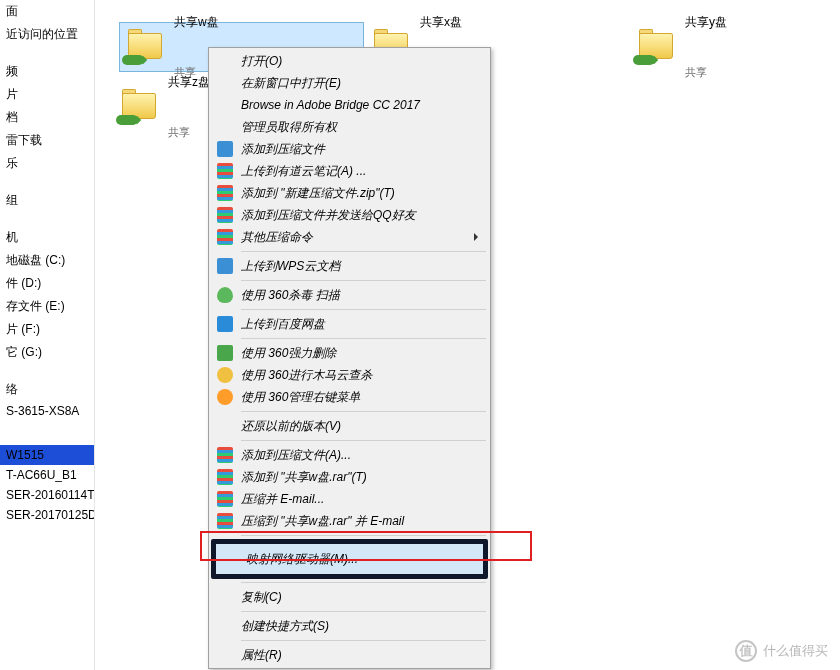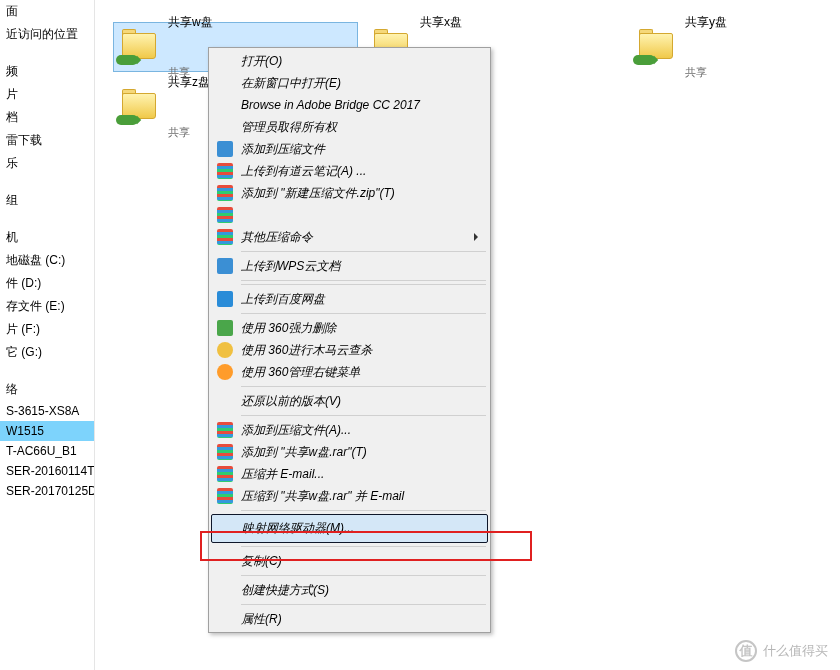--- a/index.html
+++ b/index.html
@@ -22,21 +22,22 @@
       border-right: 1px solid #e5e5e5;
       padding-top: 0;
     }
     .sidebar-item {
       padding: 3px 0 3px 6px;
       white-space: nowrap;
       overflow: hidden;
       cursor: default;
     }
     .sidebar-item.selected {
-      background: #7dd3fc;
+      background: #1d4ed8;
+      margin-top: 24px;
     }
     .sidebar-group {
       margin-top: 14px;
     }
     .sidebar-group:first-child { margin-top: 0; }
     
     .content {
       position: absolute;
       left: 95px;
       top: 0;
@@ -113,23 +114,23 @@
     .menu-item {
       display: flex;
       align-items: center;
       height: 22px;
       padding-left: 30px;
       position: relative;
       cursor: default;
     }
     .menu-item.highlight {
       background: #d4e7f7;
-      border: 1px solid #0f172a;
+      border: 5px solid #0f172a;
       border-radius: 2px;
-      height: 29px;
+      height: 40px;
     }
     .menu-item .arrow {
       position: absolute;
       right: 10px;
       top: 50%;
       transform: translateY(-50%);
       width: 0; height: 0;
       border-top: 4px solid transparent;
       border-bottom: 4px solid transparent;
       border-left: 4px solid #333;
@@ -221,21 +222,21 @@
     <div class="sidebar-item selected">W1515</div>
     <div class="sidebar-item">T-AC66U_B1</div>
     <div class="sidebar-item">SER-20160114TZ</div>
     <div class="sidebar-item">SER-20170125DC</div>
   </div>
 </div>
 
 <div class="content">
   <div class="folder-top-row" style="left:70px;">共享</div>
 
-  <div class="folder-item selected" style="left:18px; top:22px;">
+  <div class="folder-item selected" style="left:24px; top:22px;">
     <div class="folder-icon">
       <div class="folder-tab"></div>
         <div class="folder-body"></div>
         <div class="share-badge"></div>
     </div>
     <div class="folder-labels">
       <div class="folder-name">共享w盘</div>
       <div class="folder-sub">共享</div>
     </div>
   </div>
@@ -297,32 +298,37 @@
   <div class="menu-item">
       <span class="menu-icon ic-archive"></span>
       <span>上传到有道云笔记(A) ...</span>
     </div>
   <div class="menu-item">
       <span class="menu-icon ic-archive"></span>
       <span>添加到 "新建压缩文件.zip"(T)</span>
     </div>
   <div class="menu-item">
       <span class="menu-icon ic-archive"></span>
+      <span>添加到压缩文件并发送给QQ好友</span>
     </div>
   <div class="menu-item">
       <span class="menu-icon ic-archive"></span>
       <span>其他压缩命令</span>
       <span class="arrow"></span>
     </div>
   <div class="menu-sep"></div>
   <div class="menu-item">
       <span class="menu-icon ic-blue"></span>
       <span>上传到WPS云文档</span>
     </div>
   <div class="menu-sep"></div>
+  <div class="menu-item">
+      <span class="menu-icon ic-shield"></span>
+      <span>使用 360杀毒 扫描</span>
+    </div>
   <div class="menu-sep"></div>
   <div class="menu-item">
       <span class="menu-icon ic-cloud"></span>
       <span>上传到百度网盘</span>
     </div>
   <div class="menu-sep"></div>
   <div class="menu-item">
       <span class="menu-icon ic-green"></span>
       <span>使用 360强力删除</span>
     </div>

